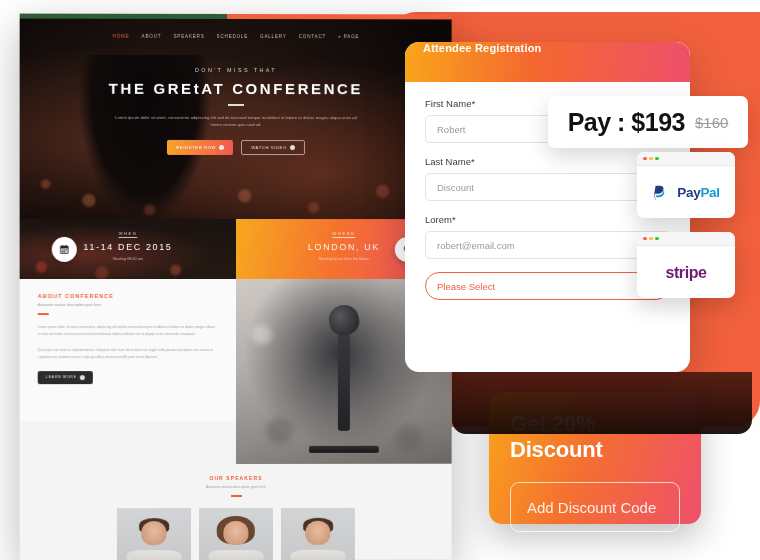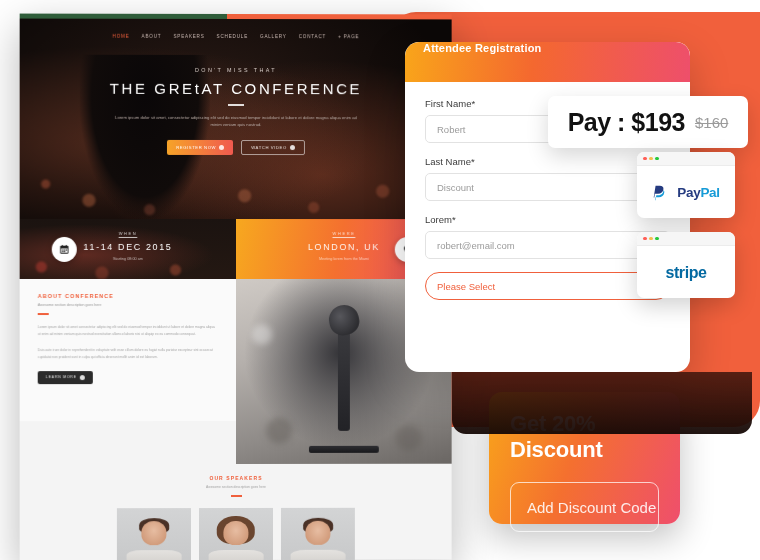--- a/index.html
+++ b/index.html
@@ -62,21 +62,21 @@
     position:absolute;left:0;top:6px;width:100%;height:22px;
     display:flex;align-items:center;justify-content:center;gap:12px;
     font-size:4.6px;letter-spacing:.8px;color:#c9b8b2;z-index:5;
   }
   .nav .n{white-space:nowrap;}
   .nav .n.active{color:#f0603c;}
   .hero-inner{
     position:absolute;left:0;top:48px;width:100%;text-align:center;z-index:4;
   }
   .hero-kicker{font-size:5.4px;letter-spacing:2.4px;color:#d8cdc8;}
-  .hero-title{font-size:15px;letter-spacing:2.6px;color:#fff;margin-top:7px;font-weight:400;}
+  .hero-title{font-size:15px;letter-spacing:2.6px;color:#fff;margin-top:7px;font-weight:700;}
   .hero-rule{width:16px;height:1.5px;background:#fff;margin:7px auto 0;opacity:.85;}
   .hero-sub{
     font-size:4.2px;line-height:1.9;color:#b9aca6;margin:8px auto 0;width:250px;
   }
   .hero-btns{margin-top:11px;display:flex;gap:8px;justify-content:center;}
   .btn-grad{
     font-size:4.2px;letter-spacing:.6px;color:#fff;padding:4px 9px;border-radius:2px;
     background:linear-gradient(90deg,#f6a328 0%,#f05a4f 100%);display:flex;align-items:center;gap:3px;
   }
   .btn-out{
@@ -222,27 +222,27 @@
     position:absolute;width:98px;height:66px;background:#fff;border-radius:7px;
     box-shadow:0 8px 22px rgba(0,0,0,.18);overflow:hidden;
   }
   .prov .bar{height:13px;background:#f6f6f6;border-bottom:1px solid #ececec;display:flex;align-items:center;gap:2.5px;padding-left:6px;}
   .dot{width:3.5px;height:3.5px;border-radius:50%;}
   .dot.r{background:#ff5f57;}.dot.y{background:#f5bf4f;}.dot.g{background:#28c840;}
   .prov .body{height:53px;display:flex;align-items:center;justify-content:center;}
   .paypal-wrap{display:flex;align-items:center;gap:12px;}
   .pp-text{font-size:13.5px;font-weight:700;color:#253B80;letter-spacing:-.3px;}
   .pp-text i{font-style:normal;color:#179BD7;}
-  .stripe-text{font-size:16px;font-weight:700;color:#0369a1;letter-spacing:-.4px;}
+  .stripe-text{font-size:16px;font-weight:700;color:#701a75;letter-spacing:-.4px;}
   #prov-paypal{left:637px;top:152px;}
   #prov-stripe{left:637px;top:232px;}
 
   
   .disc{
-    position:absolute;left:489px;top:392px;width:191px;height:132px;
+    position:absolute;left:489px;top:392px;width:212px;height:132px;
     border-radius:13px;
     background:linear-gradient(110deg,#f9a51a 0%,#f4702f 45%,#ef4f6c 100%);
     box-shadow:0 14px 34px rgba(0,0,0,.24);
     padding:19px 21px;box-sizing:border-box;
   }
   .disc h3{margin:0;font-size:22px;color:#fff;font-weight:700;letter-spacing:-.2px;}
   .disc-input{
     margin-top:19px;height:48px;border:1.6px solid rgba(255,255,255,.72);border-radius:9px;
     display:flex;align-items:center;padding-left:16px;
     font-size:15px;color:rgba(255,255,255,.88);

